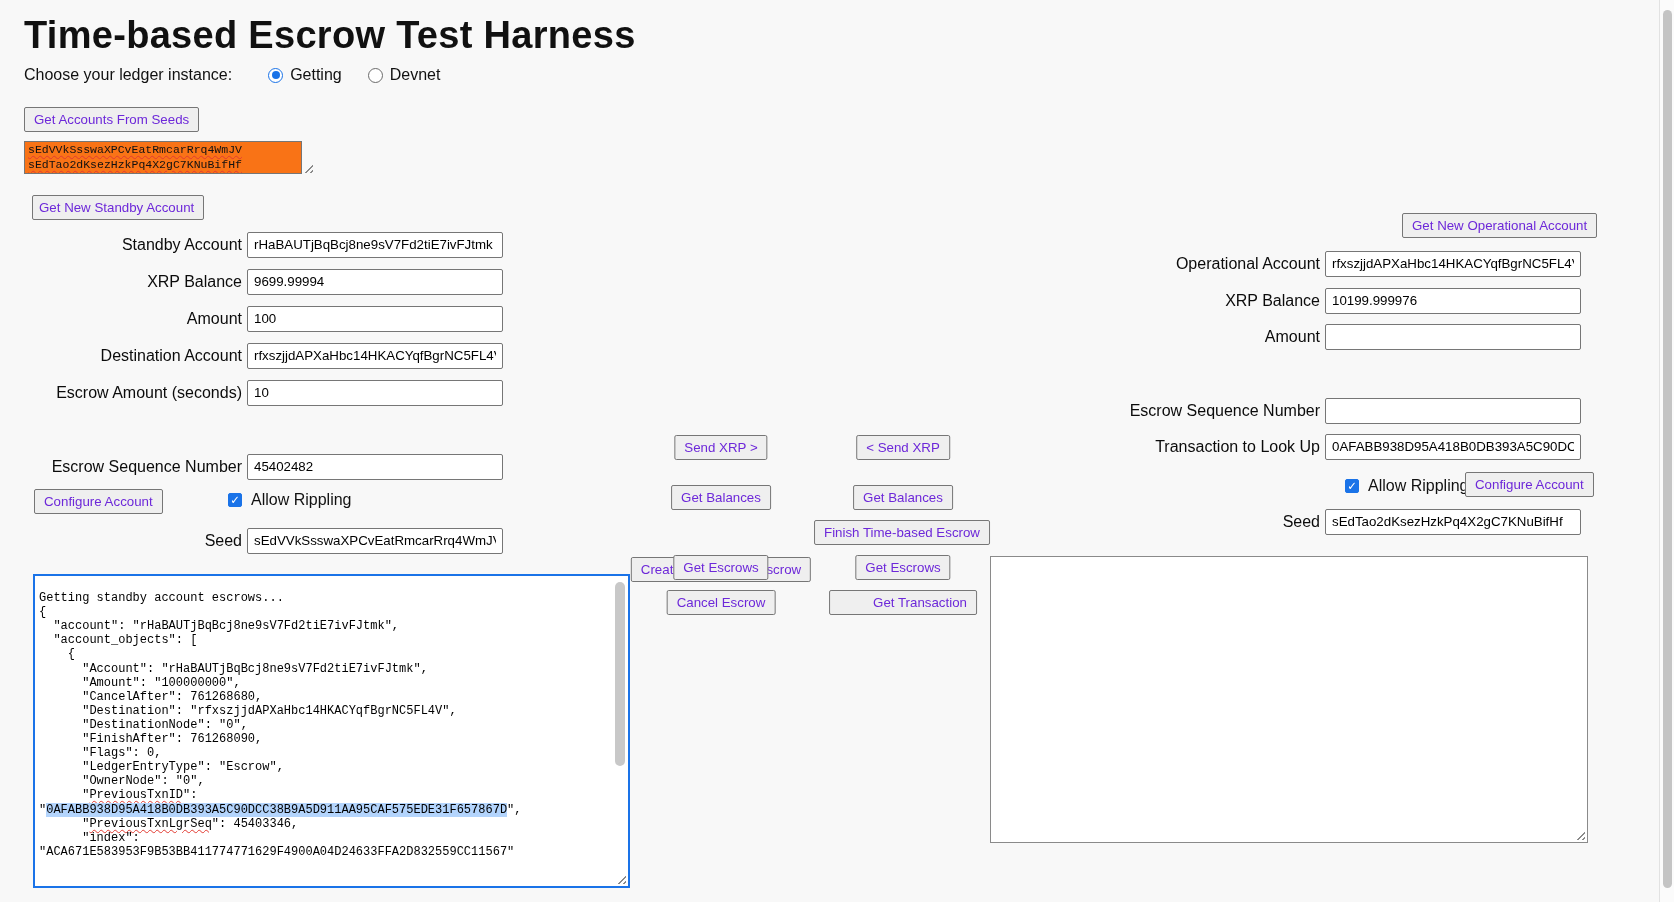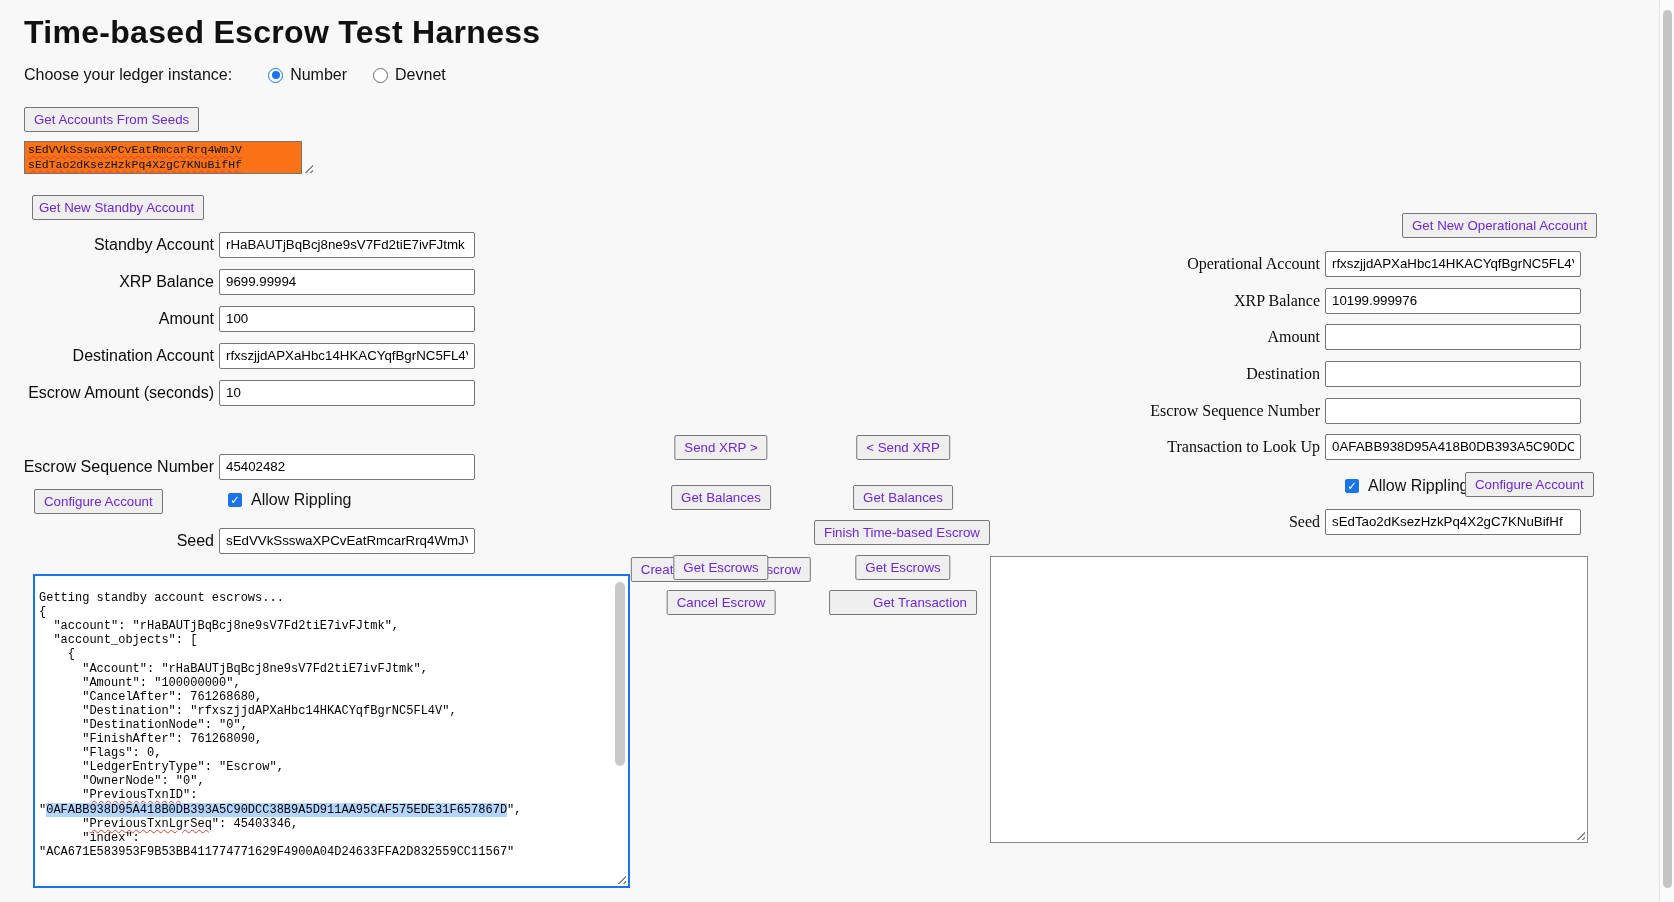--- a/index.html
+++ b/index.html
@@ -2,41 +2,41 @@
 <html><head>
 <meta charset="utf-8">
 <style>
   * { margin:0; padding:0; box-sizing:border-box; }
   html,body { background:#e9e9e9; }
   .page {
     position:relative; width:1674px; height:902px;
     background:#f8f8f8; overflow:hidden;
     font-family:"Liberation Sans","DejaVu Sans",sans-serif; color:#111;
   }
-  .title { position:absolute; left:24px; top:14px; font-size:32px; font-weight:700; letter-spacing:.3px; }
+  .title { position:absolute; left:24px; top:14px; font-size:38px; font-weight:700; letter-spacing:.3px; }
   .ledger-row { position:absolute; left:24px; top:64px; height:22px; display:flex; align-items:center; font-size:16px; }
   .ledger-row .prompt { margin-right:36px; }
   .radio-group { display:flex; align-items:center; margin-right:26px; }
   .radio { width:15px; height:15px; border-radius:50%; background:#fff; border:1px solid #6b6b6b; display:inline-block; position:relative; margin-right:7px; }
   .radio.checked { border:1.5px solid #1a73e8; }
   .radio.checked::after { content:""; position:absolute; inset:2.5px; border-radius:50%; background:#1a73e8; }
   .btn {
     font-family:"Liberation Sans","DejaVu Sans",sans-serif; font-size:13.3px; color:#6d28d9;
     background:#efefef; border:1px solid #767676; border-radius:2px; padding:4px 9px; cursor:pointer; white-space:nowrap;
   }
   .seeds-box {
     position:absolute; left:24px; top:141px; width:278px; height:33px;
     background:#f97316; border:1px solid #767676; overflow:hidden;
     font-family:"Liberation Mono","DejaVu Sans Mono",monospace; font-size:11.5px; line-height:14.5px;
     padding:1px 3px; white-space:pre;
   }
   .field { position:absolute; height:27px; display:flex; align-items:center; }
   .flabel { font-size:16px; color:#0b0b0b; text-align:right; padding-right:5px; white-space:nowrap; }
-  .field.lf { left:0; } .field.lf .flabel { width:219px; }
-  .field.rf { left:1100px; } .field.rf .flabel { width:225px;font-family:Liberation Serif, serif; }
+  .field.lf { left:0; } .field.lf .flabel { width:219px;margin-left:28px; }
+  .field.rf { left:1100px; } .field.rf .flabel { width:225px; }
   .finput {
     width:256px; height:26px; background:#fff; border:1px solid #767676; border-radius:2px;
     font-family:"Liberation Sans","DejaVu Sans",sans-serif; font-size:13.3px; color:#000; padding:0 6px; outline:none;
   }
   .checkbox { width:14px; height:14px; border-radius:2px; border:1px solid #6b6b6b; background:#fff; display:inline-block; position:relative; }
   .checkbox.checked { background:#1a73e8; border-color:#1a73e8; }
   .checkbox.checked::after { content:"✓"; position:absolute; left:0; top:0; width:100%; height:100%; color:#fff; font-size:11.5px; line-height:13px; text-align:center; font-weight:bold; }
   .cb-label { font-size:16px; margin-left:9px; }
   .mbtn { position:absolute; transform:translateX(-50%); }
   .resultbox { position:absolute; background:#fff; }
@@ -61,21 +61,21 @@
 <body>
 
 <div class="page">
 
   <div class="title">Time-based Escrow Test Harness</div>
 
   <div class="ledger-row">
     <span class="prompt">Choose your ledger instance:</span>
     <span class="radio-group">
       <span class="radio checked"></span>
-      <span>Number</span>
+      <span>Getting</span>
     </span>
     <span class="radio-group">
       <span class="radio"></span>
       <span>Devnet</span>
     </span>
   </div>
 
   <button class="btn" style="position:absolute;left:24px;top:107px;">Get Accounts From Seeds</button>
 
   <div class="seeds-box"><span class="sq">sEdVVkSsswaXPCvEatRmcarRrq4WmJV</span>
@@ -163,24 +163,20 @@
     <input class="finput" value="rfxszjjdAPXaHbc14HKACYqfBgrNC5FL4V" style="">
   </div>
   <div class="field rf" style="top:287px;">
     <span class="flabel">XRP Balance</span>
     <input class="finput" value="10199.999976" style="">
   </div>
   <div class="field rf" style="top:323px;">
     <span class="flabel">Amount</span>
     <input class="finput" value="" style="">
   </div>
-  <div class="field rf" style="top:360px;">
-    <span class="flabel">Destination</span>
-    <input class="finput" value="" style="">
-  </div>
   <div class="field rf" style="top:397px;">
     <span class="flabel">Escrow Sequence Number</span>
     <input class="finput" value="" style="">
   </div>
   <div class="field rf" style="top:433px;">
     <span class="flabel">Transaction to Look Up</span>
     <input class="finput" value="0AFABB938D95A418B0DB393A5C90DCC38B9A5D911AA95CAF575EDE31F657867D" style="">
   </div>
 
   <div style="position:absolute;left:1345px;top:475px;height:22px;display:flex;align-items:center;">

